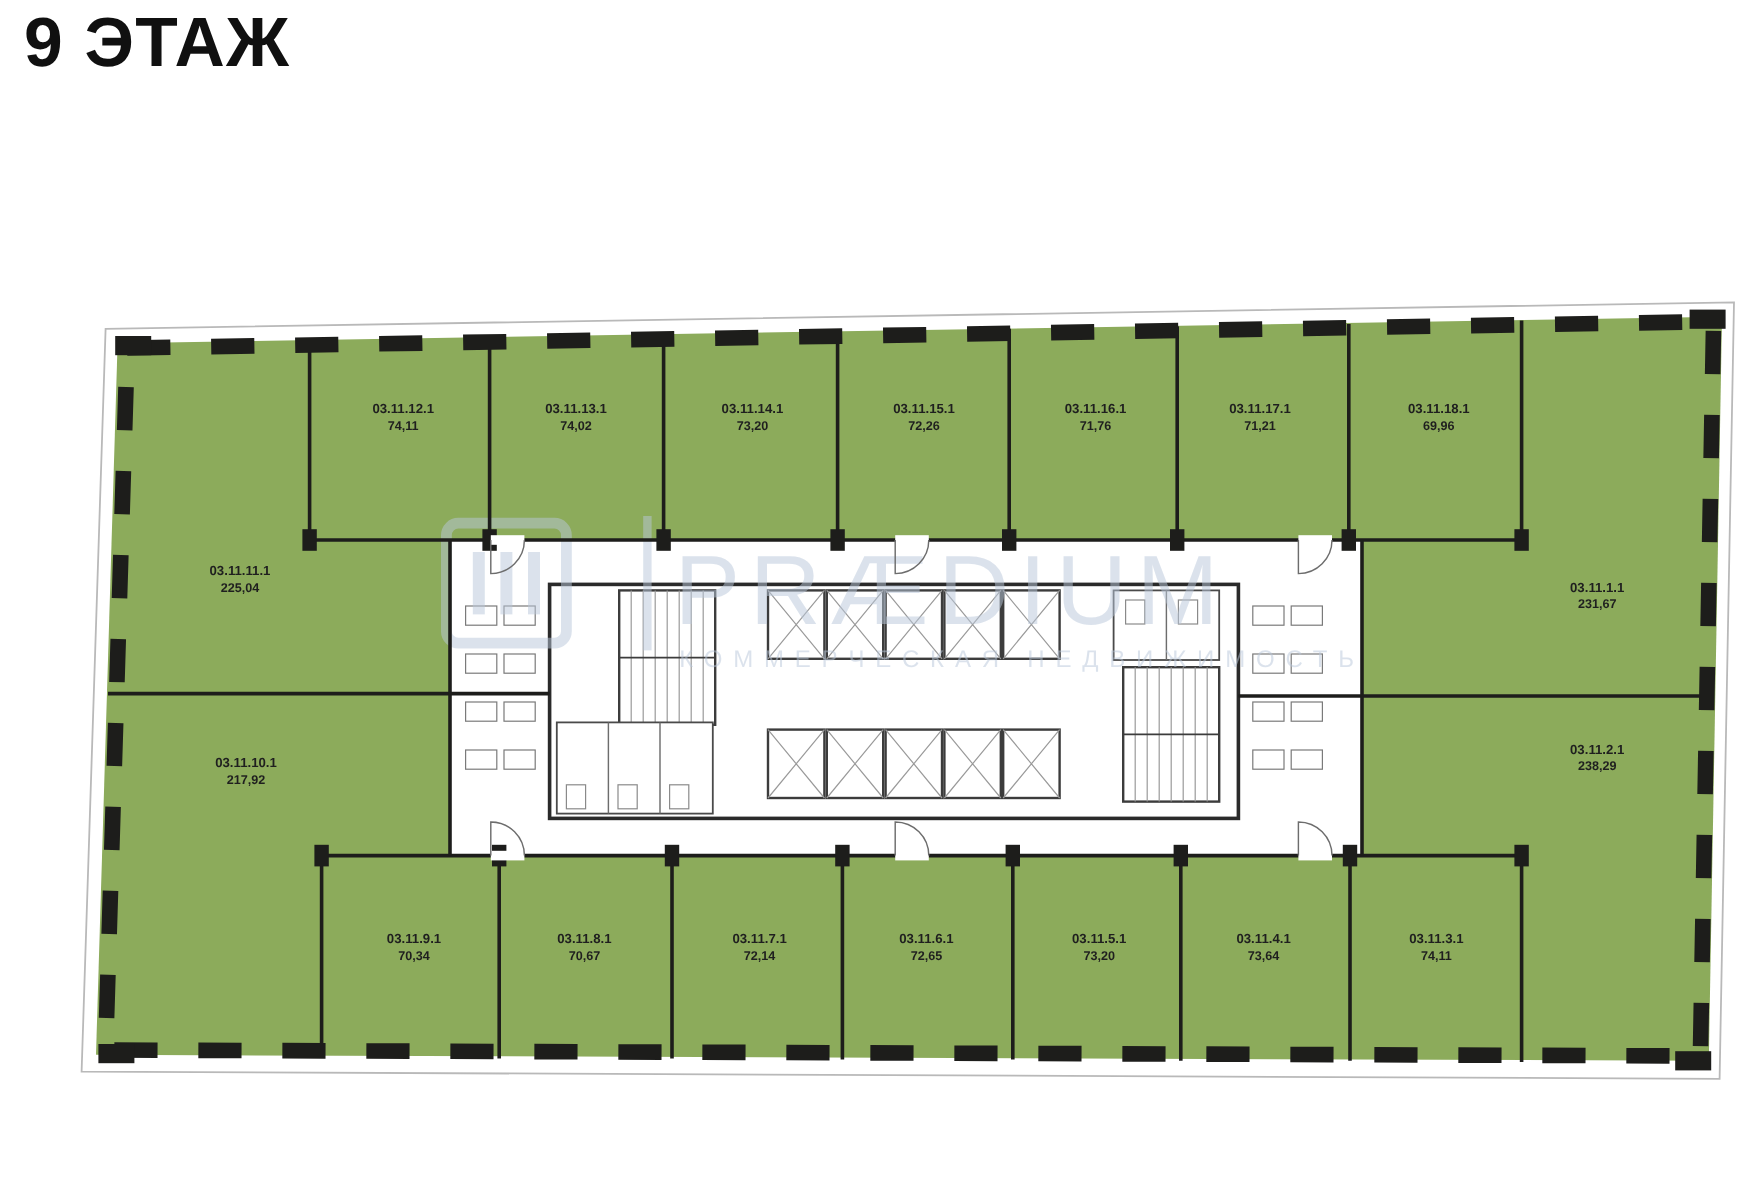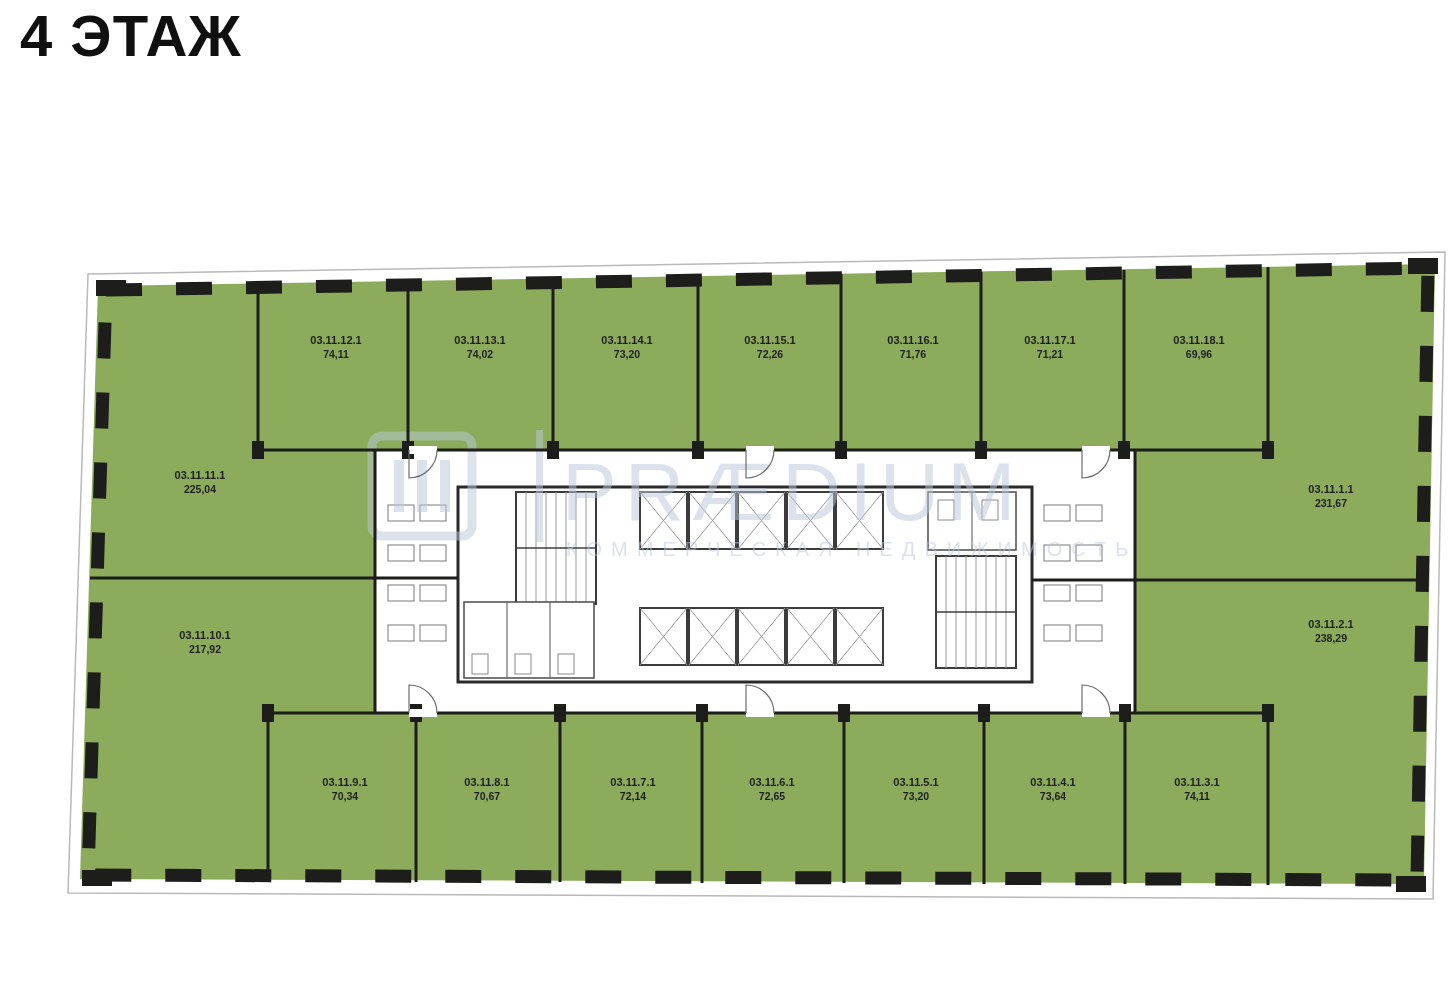--- a/index.html
+++ b/index.html
@@ -35,21 +35,21 @@
   .wm-sub{font-family:"Liberation Sans",sans-serif;font-size:20px;letter-spacing:9px;}
 
   .u-code,.u-area{fill:#1f1f1f;text-anchor:middle;font-weight:bold;
     font-family:"Liberation Sans",sans-serif;}
   .u-code{font-size:11px;}
   .u-area{font-size:10.5px;}
 </style>
 </head>
 <body>
 
-<h1 data-name="page-title">4 ЭТАЖ</h1>
+<h1 data-name="page-title">9 ЭТАЖ</h1>
 
 <svg data-name="floor-plan" width="1451" height="993" viewBox="0 0 1451 993">
   <defs>
     <g id="shaft">
       <rect class="shaft-box" width="47" height="57"></rect>
       <path class="shaft-x" d="M0,0 47,57 M0,57 47,0"></path>
     </g>
     <g id="stairv">
       <rect class="stair-box" width="80" height="112"></rect>
       <path class="stair-treads" d="M10,0 V112 M20,0 V112 M30,0 V112 M40,0 V112 M50,0 V112 M60,0 V112 M70,0 V112"></path>

